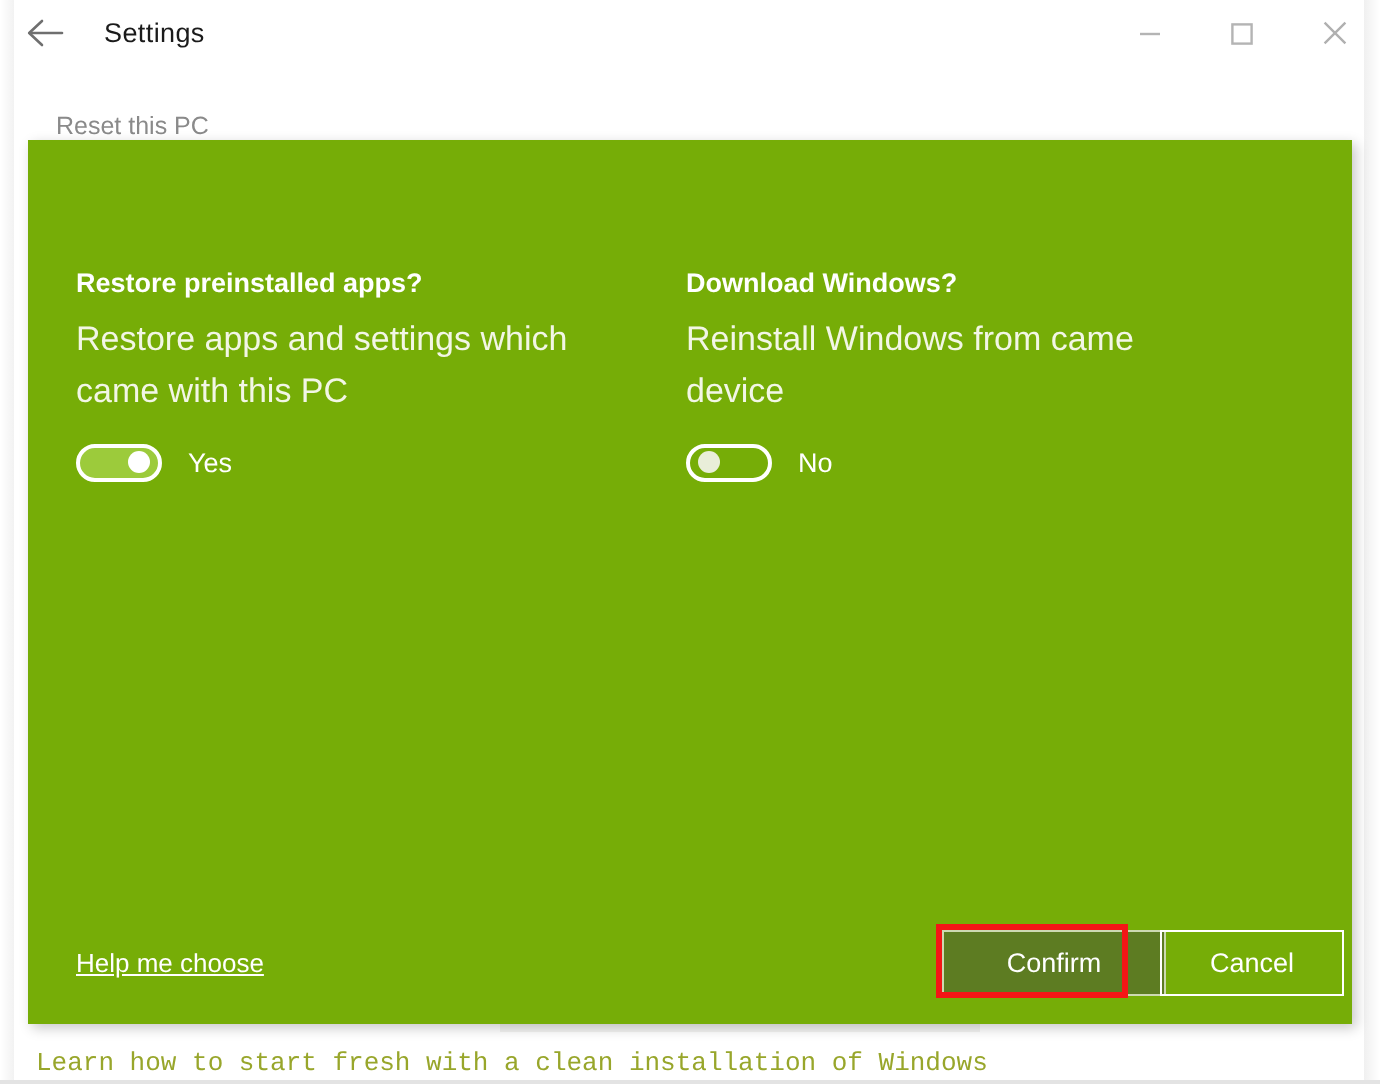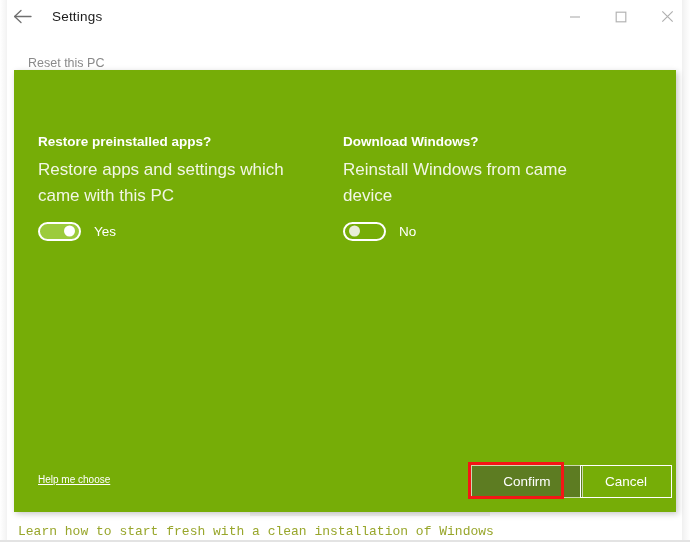--- a/index.html
+++ b/index.html
@@ -168,21 +168,21 @@
   .toggle-label {
     font-size: 13.5px;
     color: #ffffff;
     margin-left: 13px;
   }
 
   
   .help-link {
     position: absolute;
     left: 24px; top: 404px;
-    font-size: 10px;
+    font-size: 13px;
     color: #ffffff;
     text-decoration: underline;
   }
 
   .btn {
     position: absolute;
     height: 33px;
     border: 1px solid #ffffff;
     background: transparent;
     color: #ffffff;

